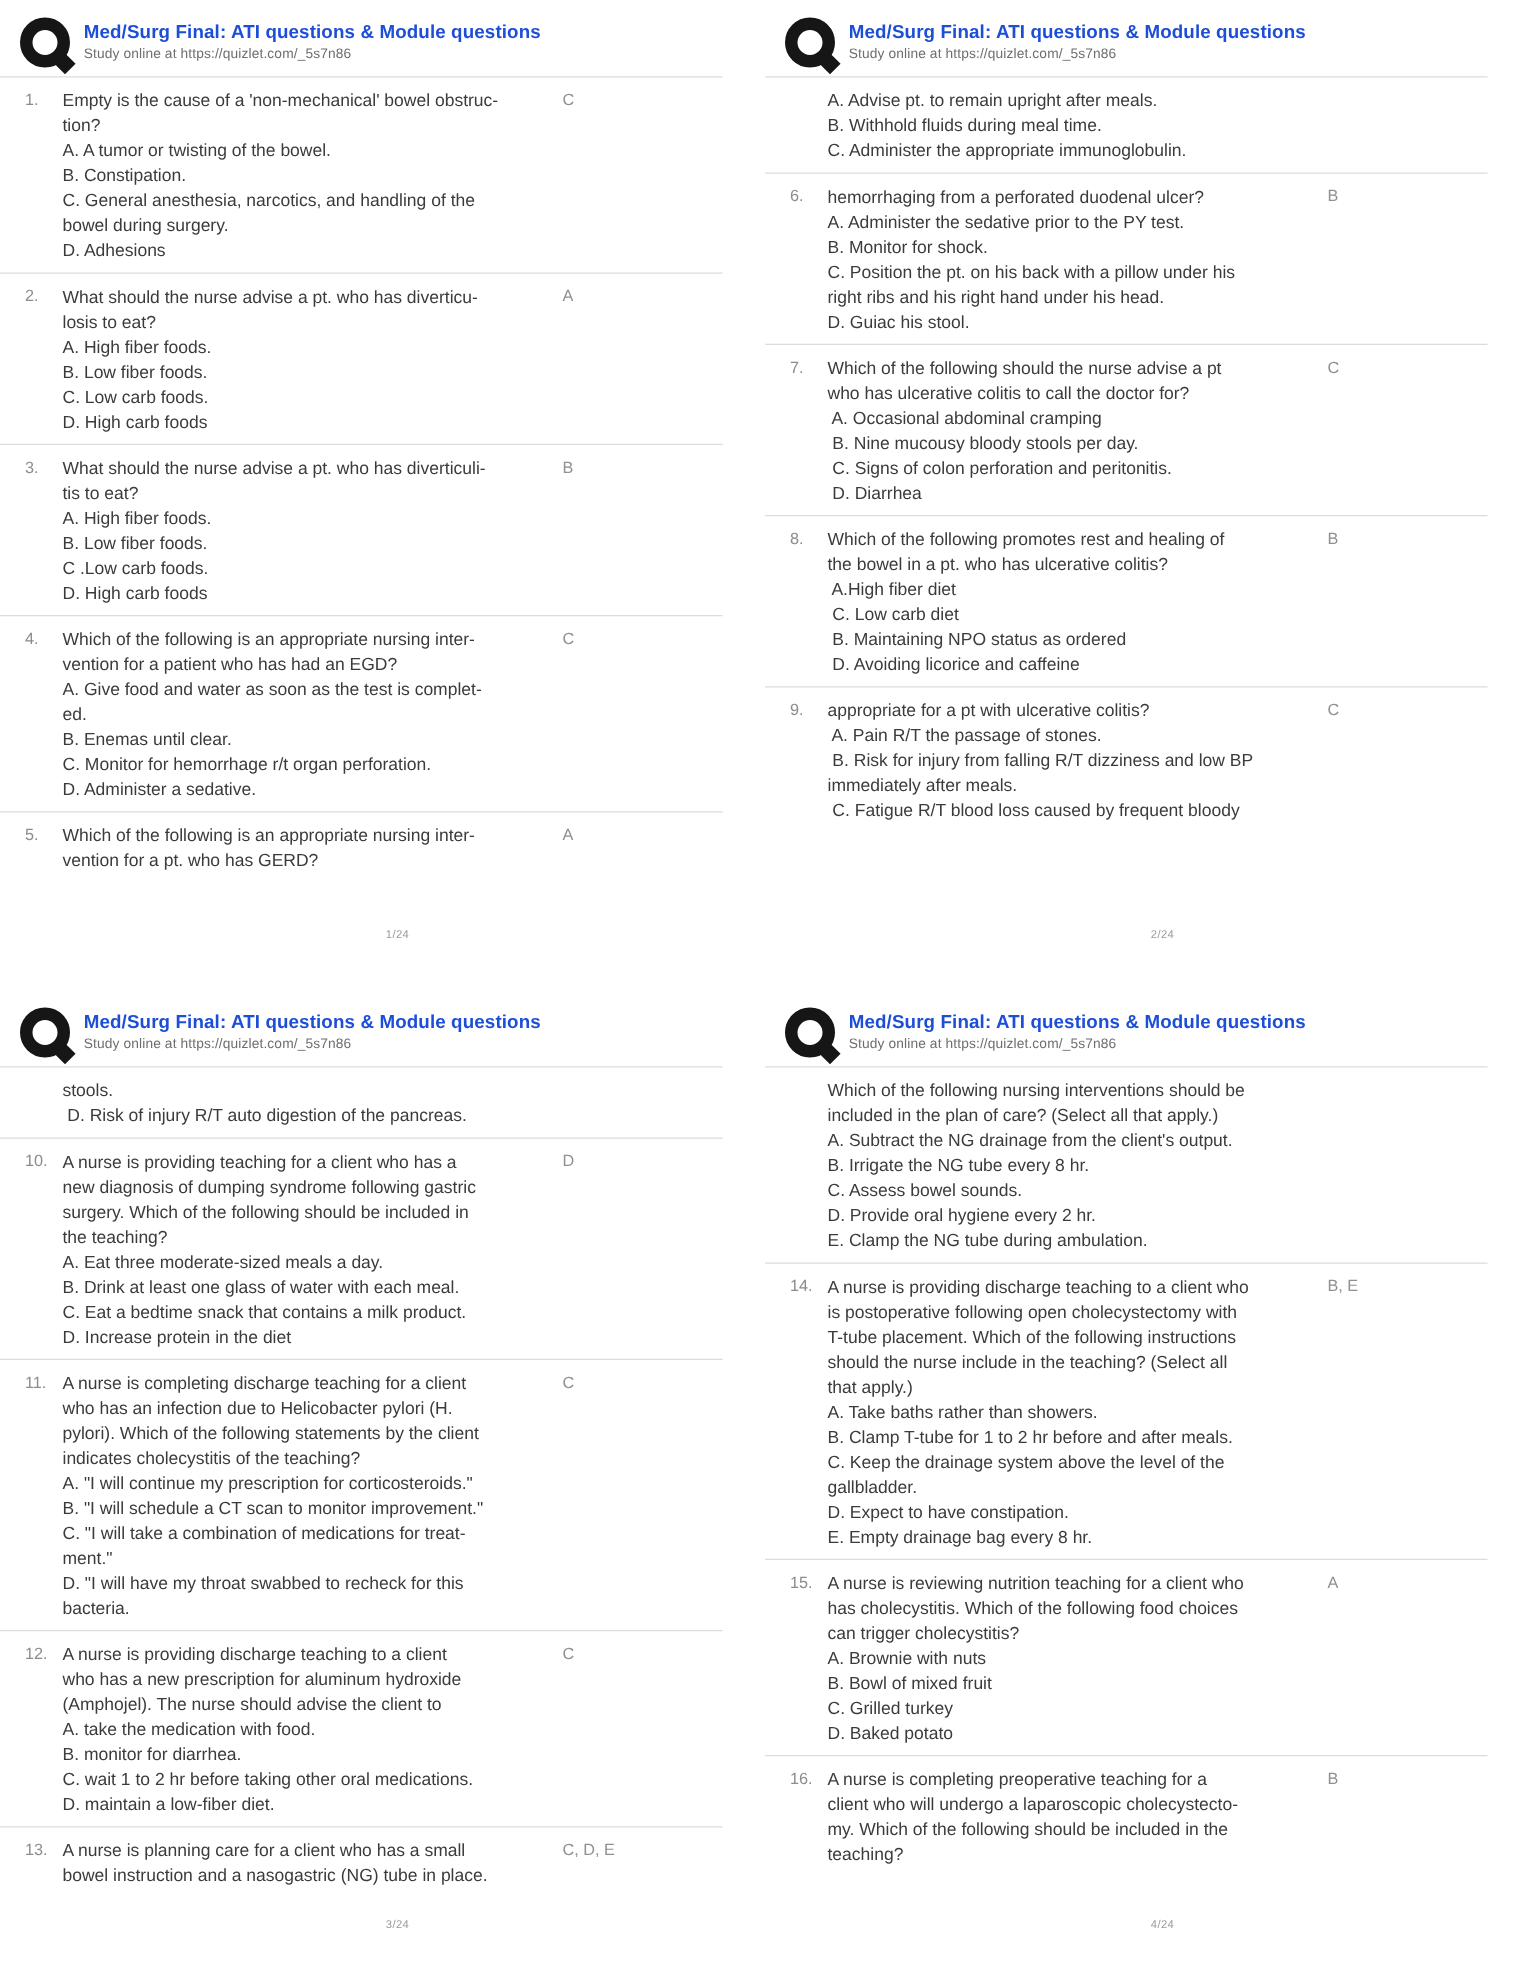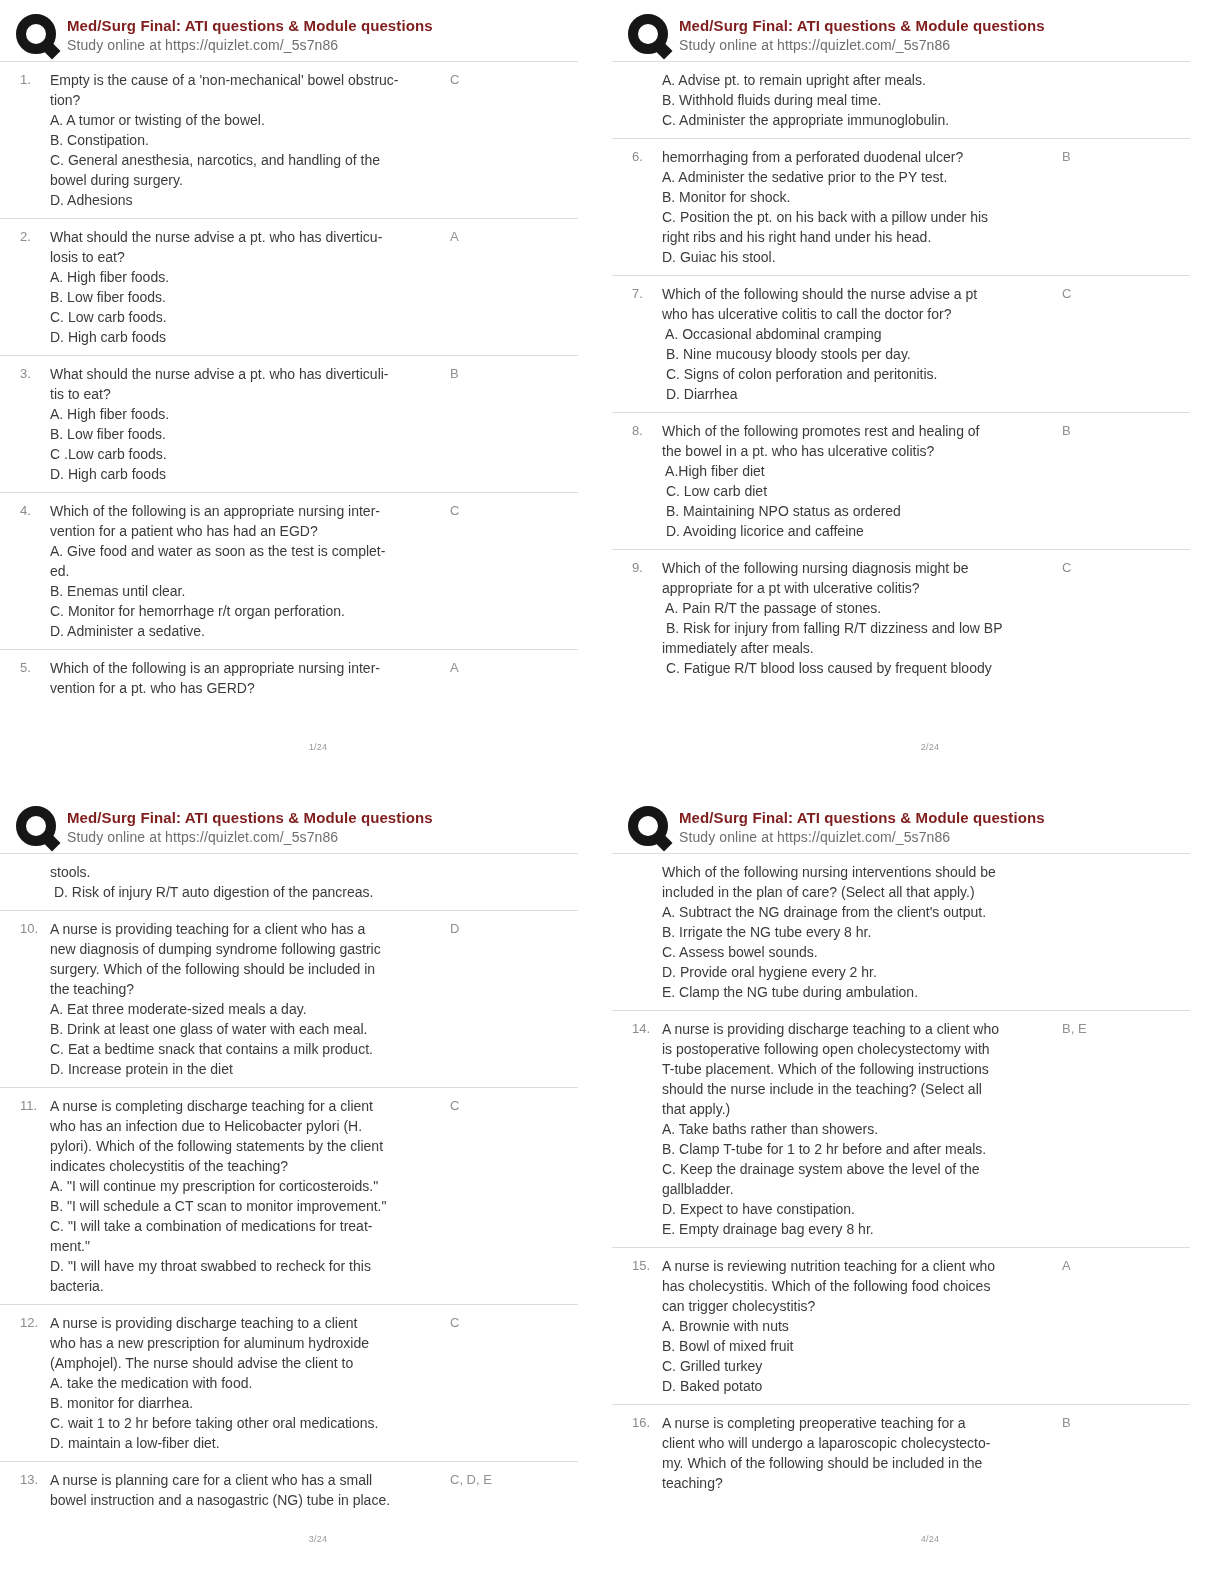--- a/index.html
+++ b/index.html
@@ -11,22 +11,22 @@
   .page{position:relative;box-sizing:border-box;padding:0 34px 0 0;overflow:hidden;}
   .page-header{
     position:relative;box-sizing:border-box;height:62px;
     padding:14px 0 0 16px;border-bottom:1px solid var(--sep,#dcdcdc);
     display:flex;align-items:flex-start;
   }
   .q-logo{position:relative;width:44px;height:44px;flex:0 0 auto;}
   .q-ring{box-sizing:border-box;width:40px;height:40px;border:10px solid var(--logo,#161616);border-radius:50%;}
   .q-tail{position:absolute;right:2px;bottom:1px;width:12px;height:12px;background:var(--logo,#161616);transform:rotate(45deg);}
   .htext{margin-left:7px;padding-top:2px;}
-  .title{font-size:15px;font-weight:700;color:#7f1d1d;line-height:19px;letter-spacing:.1px;}
-  .subtitle{font-size:14px;color:#6e6e6e;margin-top:2px;letter-spacing:.1px;}
+  .title{font-size:15px;font-weight:700;color:#1d4ed8;line-height:19px;letter-spacing:.1px;}
+  .subtitle{font-size:11px;color:#6e6e6e;margin-top:2px;letter-spacing:.1px;}
   .content{}
   .qblock{display:grid;grid-template-columns:50px 396px 1fr;padding:8px 0;}
   .qblock.sep{border-top:1px solid var(--sep,#dcdcdc);}
   .qnum{padding-left:20px;color:#8c8c8c;font-size:13px;line-height:20px;}
   .qlines{font-size:14px;line-height:20px;color:#3b3b3b;}
   .qline{white-space:pre;}
   .qans{color:#909090;font-size:13px;line-height:20px;padding-left:4px;white-space:pre;}
   .page-footer{
     position:absolute;left:0;right:0;bottom:40px;text-align:center;
     font-size:9px;color:#9a9a9a;letter-spacing:.3px;padding-left:24px;
@@ -164,21 +164,20 @@
             <div class="qline"> A.High fiber diet</div>
             <div class="qline"> C. Low carb diet</div>
             <div class="qline"> B. Maintaining NPO status as ordered</div>
             <div class="qline"> D. Avoiding licorice and caffeine</div>
           </div>
           <div class="qans">B</div>
         </div>
         <div class="qblock sep">
           <div class="qnum">9.</div>
           <div class="qlines">
-            <div class="qline">Which of the following nursing diagnosis might be</div>
             <div class="qline">appropriate for a pt with ulcerative colitis?</div>
             <div class="qline"> A. Pain R/T the passage of stones.</div>
             <div class="qline"> B. Risk for injury from falling R/T dizziness and low BP</div>
             <div class="qline">immediately after meals.</div>
             <div class="qline"> C. Fatigue R/T blood loss caused by frequent bloody</div>
           </div>
           <div class="qans">C</div>
         </div>
       </div>
     <div class="page-footer">2/24</div>

